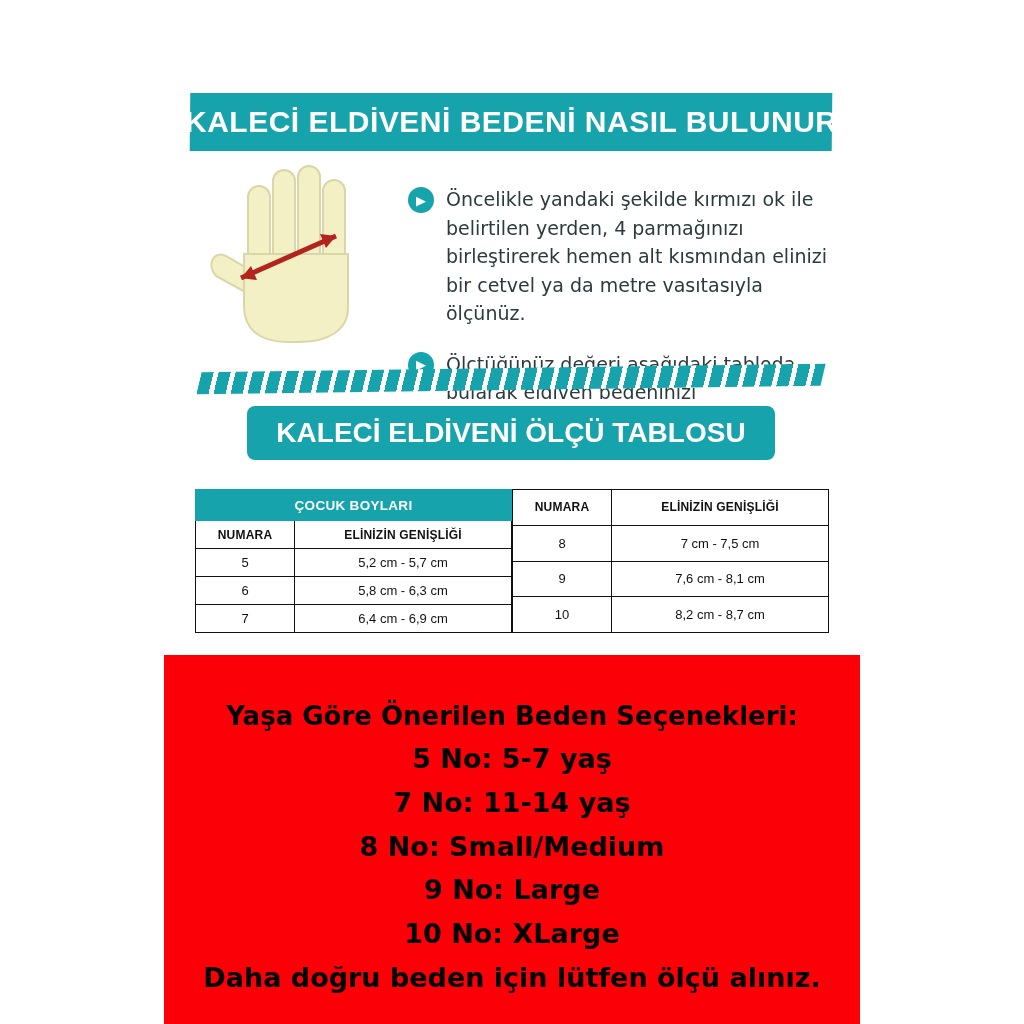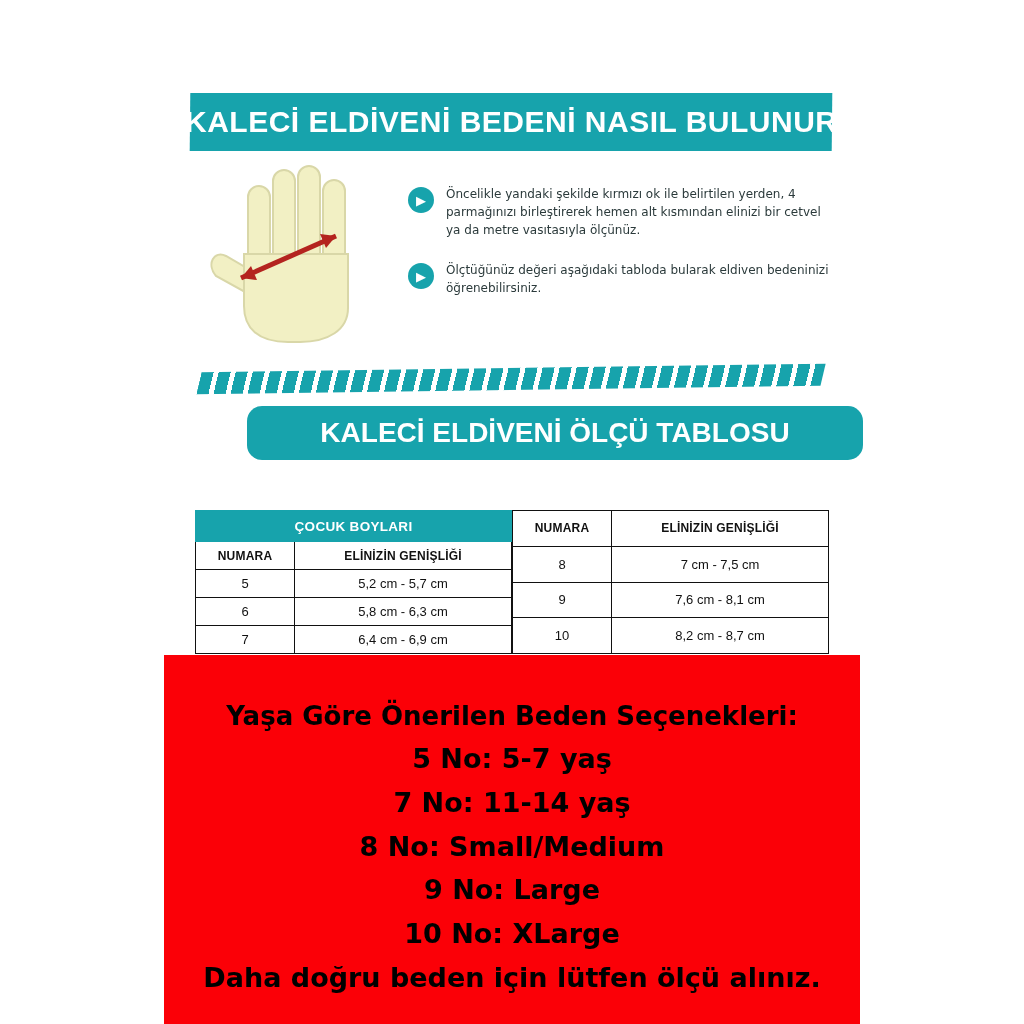--- a/index.html
+++ b/index.html
@@ -81,21 +81,21 @@
     color: #ffffff;
     display: flex;
     align-items: center;
     justify-content: center;
     font-size: 13px;
     margin-top: 2px;
     margin-right: 12px;
   }
   .bullet-text {
     font-family: "DejaVu Sans", sans-serif;
-    font-size: 12px;
+    font-size: 19px;
     line-height: 1.5;
     color: #2b3a3b;
   }
 
   
   .divider {
     position: absolute;
     left: 200px;
     top: 368px;
     width: 622px;
@@ -106,40 +106,40 @@
         90deg,
         #17a3ac 0px, #17a3ac 12px,
         #ffffff 12px, #ffffff 17px
       );
   }
 
   .subtitle-banner {
     position: absolute;
     left: 247px;
     top: 406px;
-    width: 616px;
+    width: 528px;
     height: 54px;
     background: #17a3ac;
-    border-radius: 15px;
+    border-radius: 8px;
     display: flex;
     align-items: center;
     justify-content: center;
   }
   .subtitle-banner .subtitle-text {
     color: #ffffff;
     font-size: 28px;
     font-weight: bold;
     white-space: nowrap;
   }
 
   
   .tables {
     position: absolute;
     left: 0;
-    top: 510px;
+    top: 489px;
     width: 1024px;
     display: flex;
     justify-content: center;
   }
   table.size-table {
     border-collapse: collapse;
     width: 317px;
     background: #ffffff;
     font-family: "Liberation Sans", sans-serif;
   }

